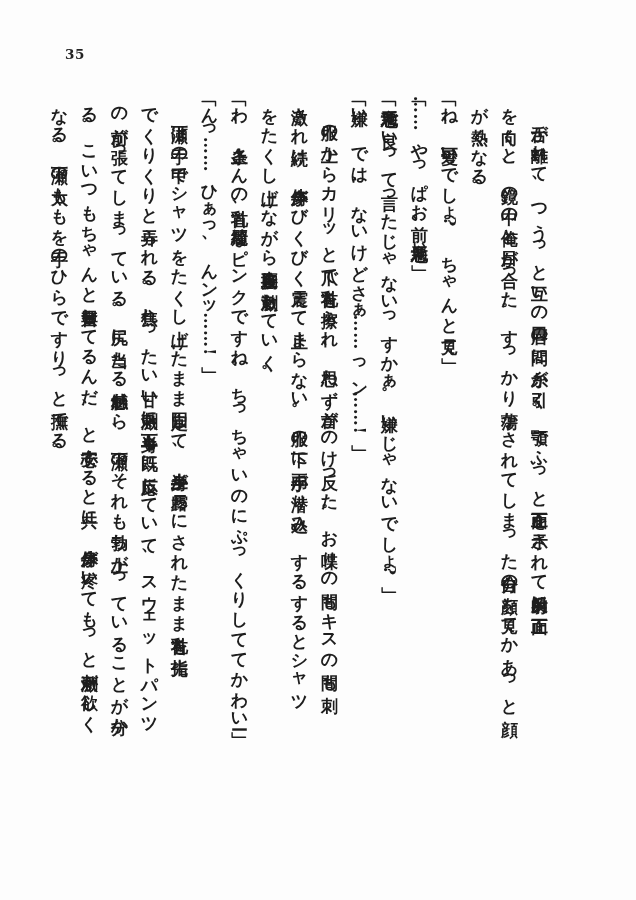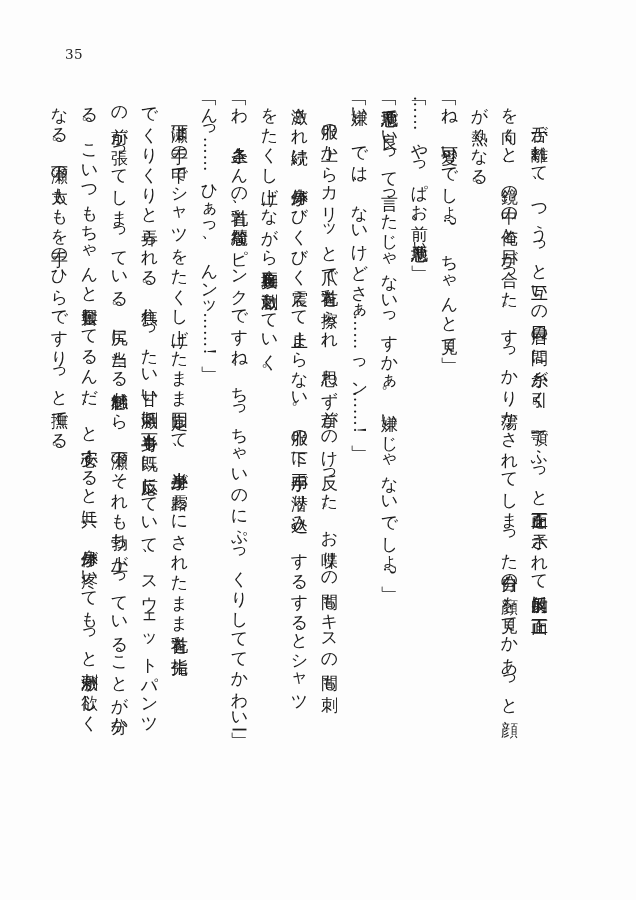--- a/index.html
+++ b/index.html
@@ -7,20 +7,21 @@
     padding: 0;
     background: #fdfdfd;
   }
   .page {
     position: relative;
     width: 636px;
     height: 900px;
     background: #fdfdfd;
     overflow: hidden;
     font-family: "DejaVu Serif", "Liberation Serif", serif;
+    font-weight: bold;
   }
   .page-number {
     position: absolute;
     left: 65px;
     top: 46px;
     font-size: 13.5px;
     color: #232323;
     letter-spacing: 0.5px;
   }
   .text-area {

